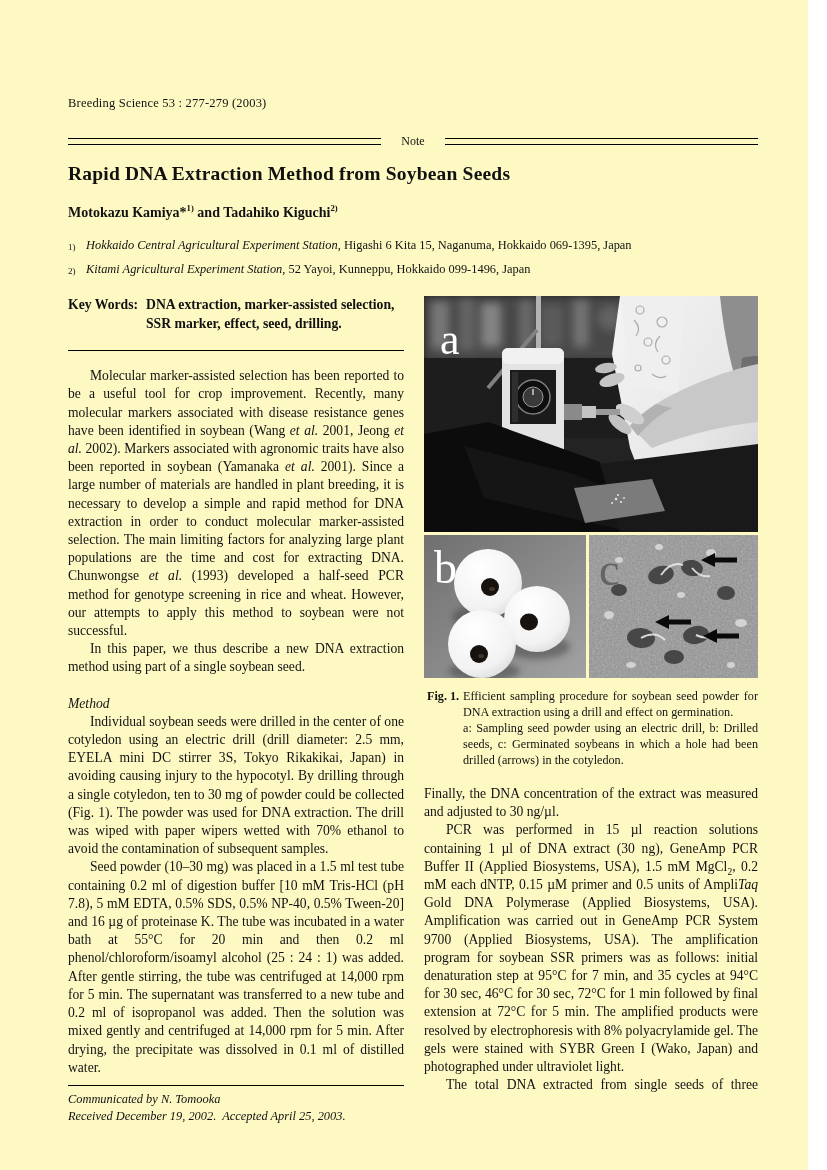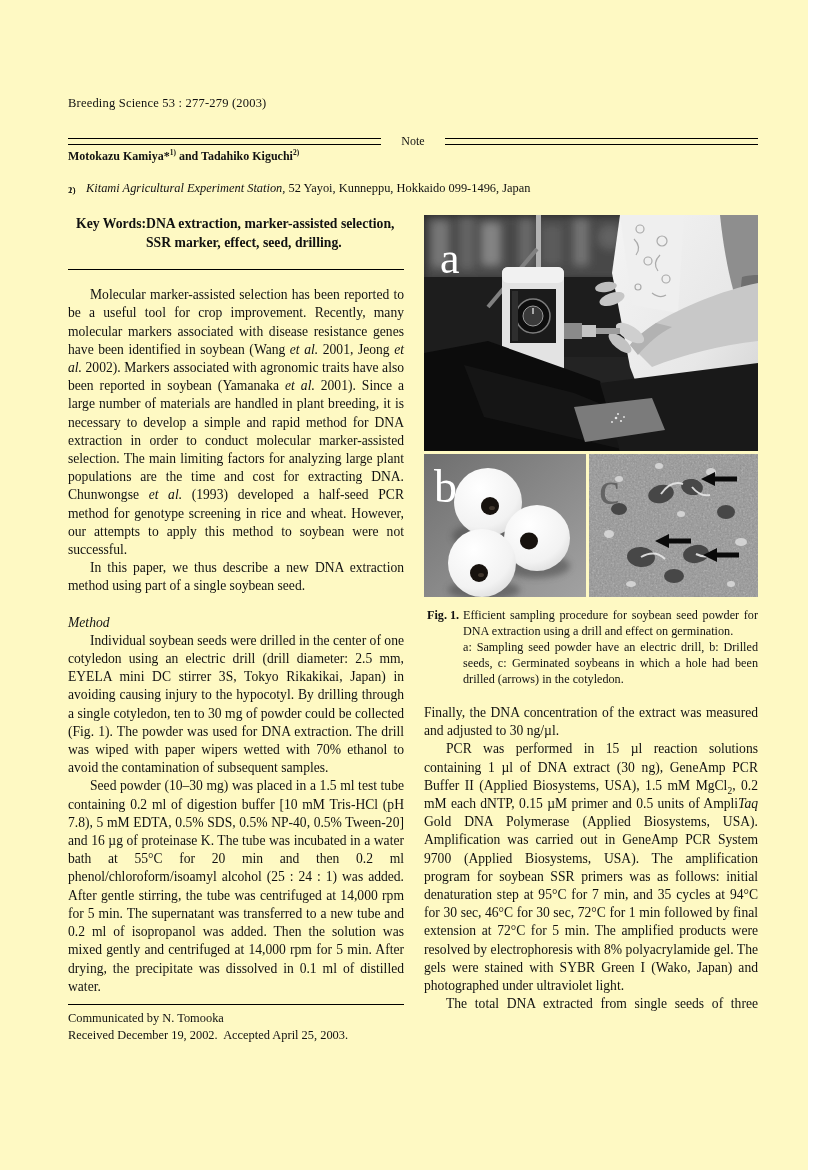--- a/index.html
+++ b/index.html
@@ -12,41 +12,41 @@
   .content{position:absolute;left:68px;top:96px;width:690px;}
 
   .journal-ref{font-size:12.5px;letter-spacing:.2px;}
 
   .note-row{display:flex;align-items:center;margin-top:23px;}
   .dline{flex:1;height:5px;border-top:1.6px solid #000;border-bottom:1.6px solid #000;}
   .note-word{padding:0 20px;font-size:12px;line-height:15px;}
 
   .title{font-size:19.5px;font-weight:bold;margin:14px 0 0 0;letter-spacing:.2px;}
 
-  .authors{font-weight:bold;font-size:12px;}
+  .authors{margin-top:20px;font-weight:bold;font-size:14px;}
 
   .affiliations{margin-top:12px;font-size:12.4px;}
   .affil{position:relative;padding-left:18px;line-height:24px;}
   .affil-marker{position:absolute;left:0;top:2px;font-size:9px;}
 
   .columns{display:flex;gap:20px;margin-top:15px;}
   .col-left{width:336px;}
   .col-right{width:334px;}
 
   .keywords{position:relative;padding-left:78px;font-weight:bold;font-size:13.7px;line-height:18.6px;}
-  .kw-label{position:absolute;left:8px;}
+  .kw-label{position:absolute;left:0;}
   .kw-rule{border:none;border-top:1.3px solid #000;margin:17px 0 0 0;height:0;}
 
   .para{font-size:13.6px;line-height:18.2px;text-align:justify;margin:0;}
   .para.indent{text-indent:22px;}
   .para.justify-last{text-align-last:justify;}
   .intro-block{margin-top:16px;}
   .method-heading{font-style:italic;font-size:13.6px;line-height:18.2px;margin-top:18px;}
 
-  .footnote{margin-top:8px;font-size:12.4px;line-height:16.8px;}
+  .footnote{margin-top:8px;font-size:12.4px;line-height:16.8px;font-style:italic;}
   .footnote-rule{border:none;border-top:1.2px solid #000;margin:0 0 5px 0;height:0;}
 
   .figure{width:334px;}
   .fig-row-bc{display:flex;gap:3px;margin-top:3px;}
   .figure svg{display:block;}
 
   .fig-caption{position:relative;margin-top:10px;padding-left:39px;font-size:12.2px;line-height:16px;text-align:justify;}
   .fig-label{position:absolute;left:3px;font-weight:bold;}
   .fig-detail{margin-top:0;padding-left:0;text-align:justify;font-size:12.2px;line-height:16px;}
   .finally-block{margin-top:17px;}
@@ -64,26 +64,28 @@
   <div class="content">
 
     <div class="journal-ref">Breeding Science 53 : 277-279 (2003)</div>
 
     <div class="note-row">
       <span class="dline"></span>
       <span class="note-word">Note</span>
       <span class="dline"></span>
     </div>
 
+    <h1 class="title">Rapid DNA Extraction Method from Soybean Seeds</h1>
 
     <div class="authors"><span>Motokazu Kamiya*</span><span class="seg-p">1)</span><span> and Tadahiko Kiguchi</span><span class="seg-p">2)</span></div>
 
     <div class="affiliations">
       <div class="affil">
         <span class="affil-marker">1)</span>
+        <span><span class="seg-i">Hokkaido Central Agricultural Experiment Station</span><span>, Higashi 6 Kita 15, Naganuma, Hokkaido 069-1395, Japan</span></span>
       </div>
       <div class="affil">
         <span class="affil-marker">2)</span>
         <span><span class="seg-i">Kitami Agricultural Experiment Station</span><span>, 52 Yayoi, Kunneppu, Hokkaido 099-1496, Japan</span></span>
       </div>
     </div>
 
     <div class="columns">
 
       <div class="col-left">
@@ -277,21 +279,21 @@
                 <polygon points="0,7 14,0 14,4.5 36,4.5 36,9.5 14,9.5 14,14" transform="translate(114,94)"></polygon>
               </g>
               <text class="panel-label" x="10" y="50" font-size="46" fill="#5e5e5e" opacity="0.9">c</text>
             </svg>
           </div>
         </div>
 
         <div class="fig-caption">
           <span class="fig-label">Fig. 1.</span>
           <span>Efficient sampling procedure for soybean seed powder for DNA extraction using a drill and effect on germination.</span>
-          <div class="fig-detail">a: Sampling seed powder have an electric drill, b: Drilled seeds, c: Germinated soybeans in which a hole had been drilled (arrows) in the cotyledon.</div>
+          <div class="fig-detail">a: Sampling seed powder using an electric drill, b: Drilled seeds, c: Germinated soybeans in which a hole had been drilled (arrows) in the cotyledon.</div>
         </div>
 
         <div class="finally-block">
             <p class="para"><span>Finally, the DNA concentration of the extract was measured and adjusted to 30 ng/µl.</span></p>
             <p class="para indent"><span>PCR was performed in 15 µl reaction solutions containing 1 µl of DNA extract (30 ng), GeneAmp PCR Buffer II (Applied Biosystems, USA), 1.5 mM MgCl</span><span class="seg-s">2</span><span>, 0.2 mM each dNTP, 0.15 µM primer and 0.5 units of Ampli</span><span class="seg-i">Taq</span><span> Gold DNA Polymerase (Applied Biosystems, USA). Amplification was carried out in GeneAmp PCR System 9700 (Applied Biosystems, USA). The amplification program for soybean SSR primers was as follows: initial denaturation step at 95°C for 7 min, and 35 cycles at 94°C for 30 sec, 46°C for 30 sec, 72°C for 1 min followed by final extension at 72°C for 5 min. The amplified products were resolved by electrophoresis with 8% polyacrylamide gel. The gels were stained with SYBR Green I (Wako, Japan) and photographed under ultraviolet light.</span></p>
             <p class="para indent justify-last"><span>The total DNA extracted from single seeds of three</span></p>
           </div>
 
       </div>
     </div>

